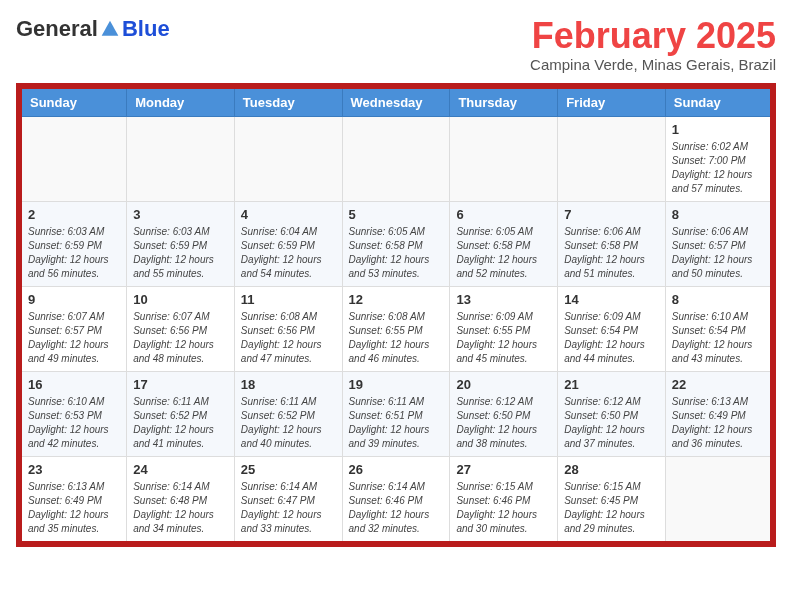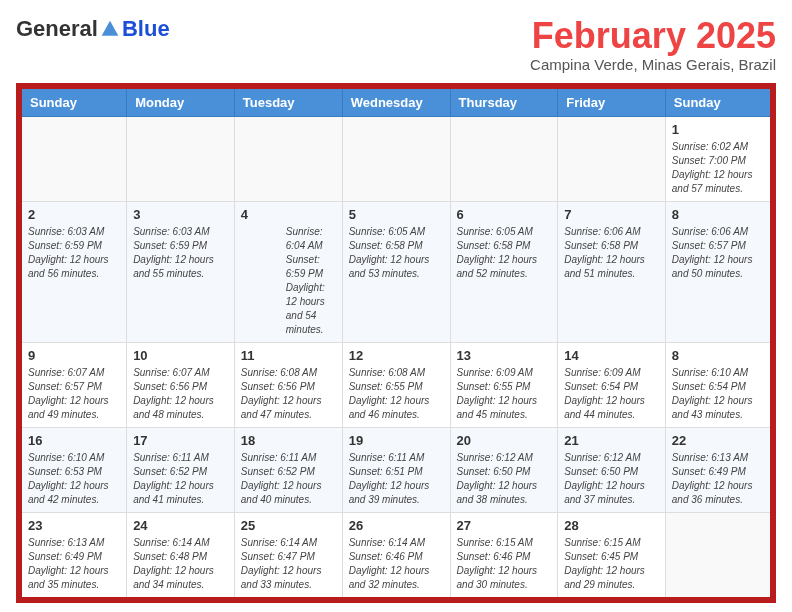--- a/index.html
+++ b/index.html
@@ -148,21 +148,21 @@
 Daylight: 12 hours and 56 minutes.</div>
         </td>
         <td>
           <span class="day-number">3</span>
           <div class="day-info" style="white-space: pre-line;">Sunrise: 6:03 AM
 Sunset: 6:59 PM
 Daylight: 12 hours and 55 minutes.</div>
         </td>
         <td>
           <span class="day-number">4</span>
-          <div class="day-info" style="white-space: pre-line; margin-left: 45px;">Sunrise: 6:04 AM
+          <div class="day-info" style="white-space: pre-line;">Sunrise: 6:04 AM
 Sunset: 6:59 PM
 Daylight: 12 hours and 54 minutes.</div>
         </td>
         <td>
           <span class="day-number">5</span>
           <div class="day-info" style="white-space: pre-line;">Sunrise: 6:05 AM
 Sunset: 6:58 PM
 Daylight: 12 hours and 53 minutes.</div>
         </td>
         <td>

